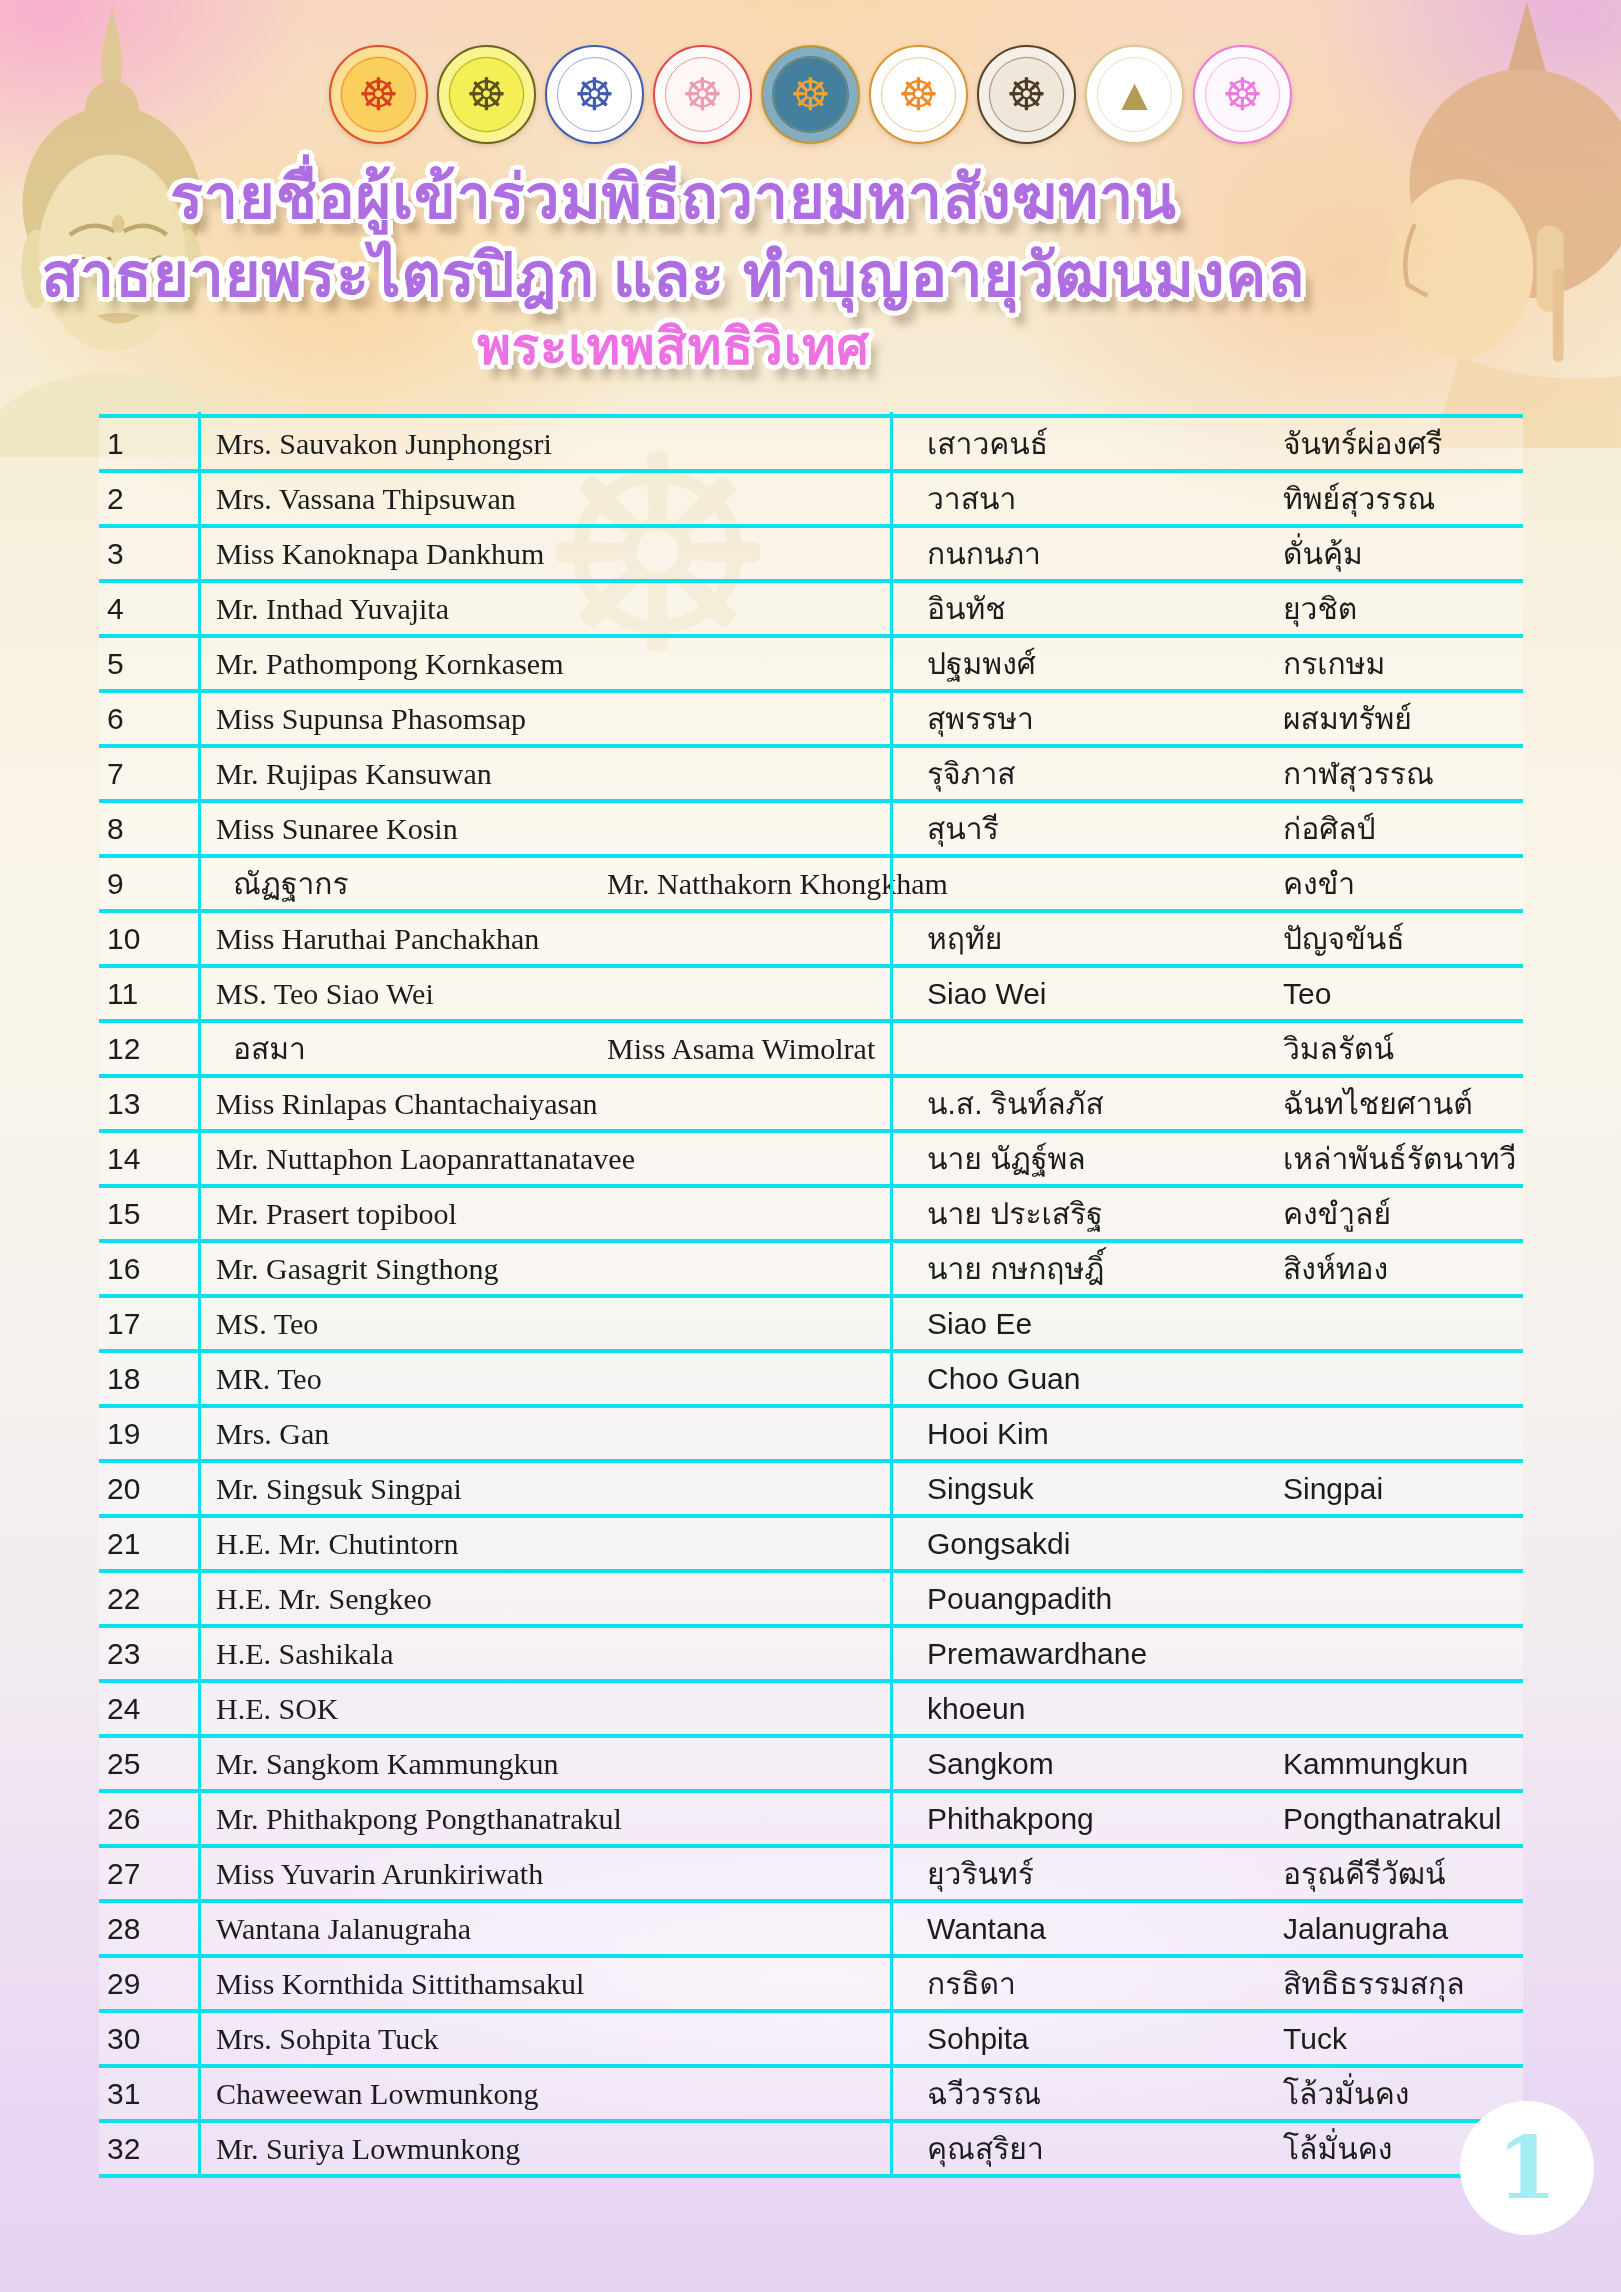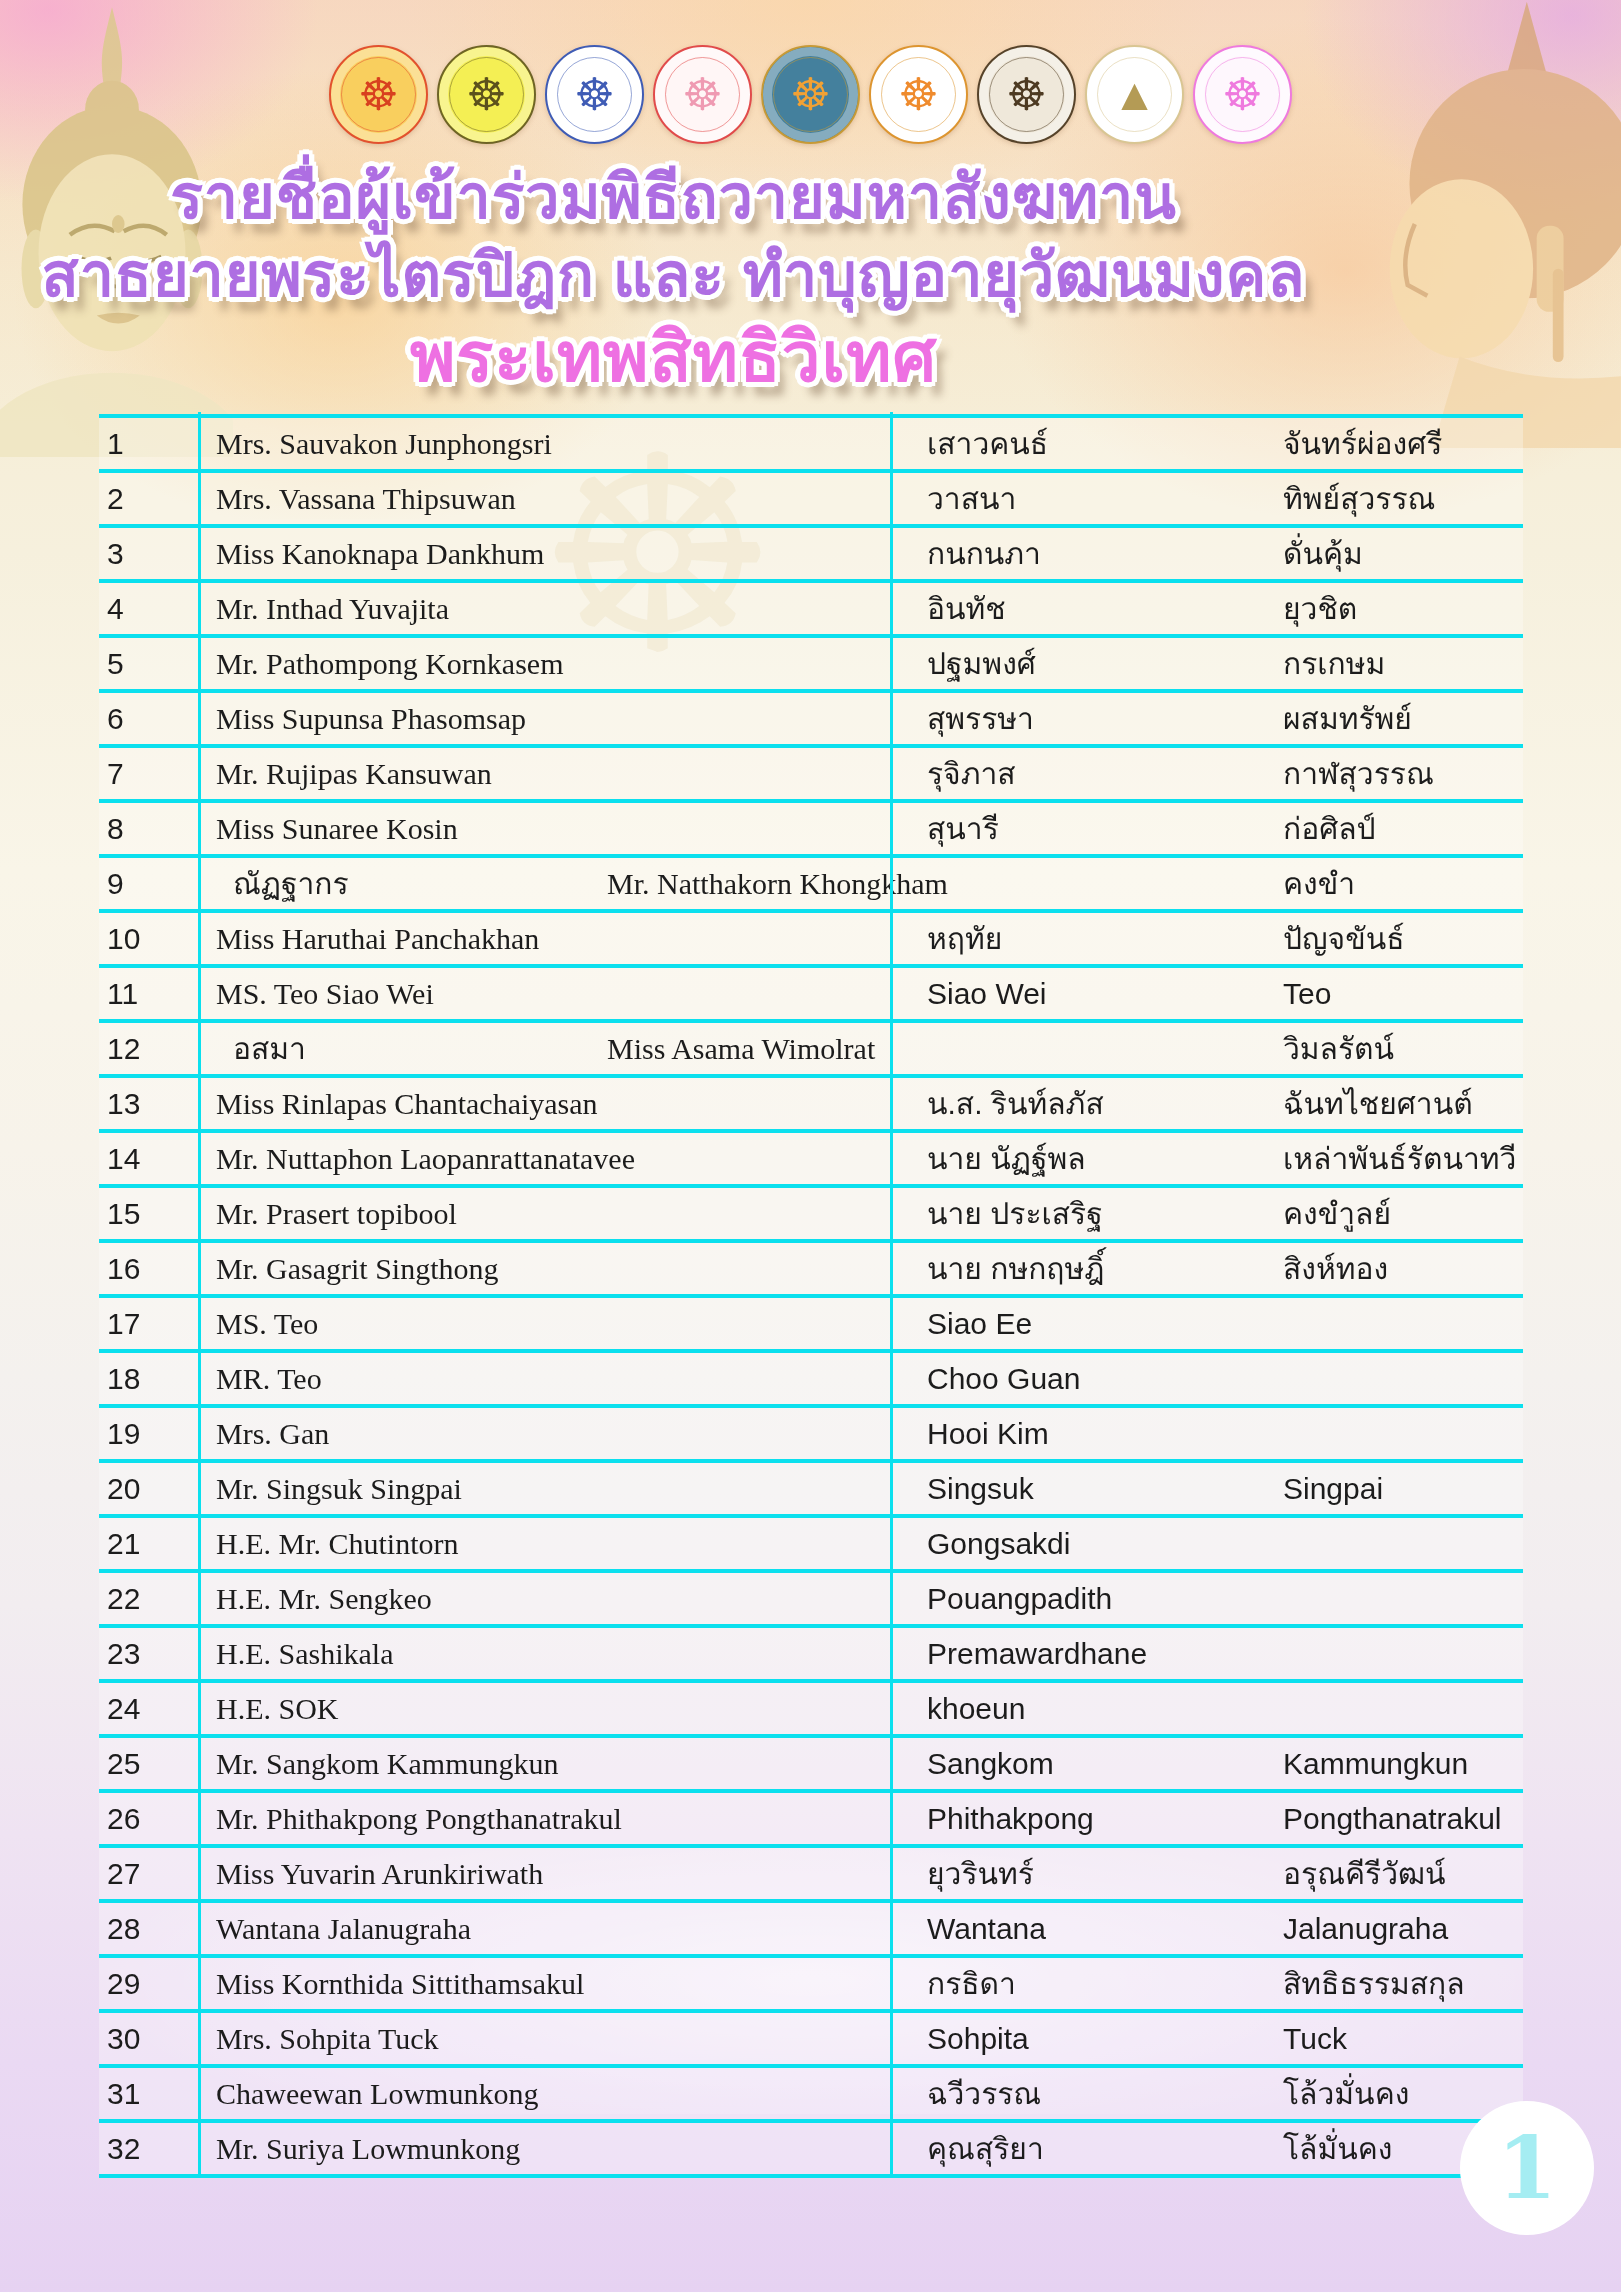--- a/index.html
+++ b/index.html
@@ -53,21 +53,21 @@
   
   .title-block { position:absolute; top:158px; left:0; width:1347px; text-align:center; }
   .title-line {
     font-weight:bold; line-height:1.28; letter-spacing:0.9px;
     text-shadow:
       -5.4px 0 0 #fff, 5.4px 0 0 #fff, 0 -5.4px 0 #fff, 0 5.4px 0 #fff,
       -3.6px -3.6px 0 #fff, 3.6px -3.6px 0 #fff, -3.6px 3.6px 0 #fff, 3.6px 3.6px 0 #fff,
       9px 12.5px 9px rgba(110,85,60,.45);
   }
   .t1, .t2 { font-size:61px; color:var(--title-purple); }
-  .t3 { font-size:69px; color:var(--title-pink); }
+  .t3 { font-size:51px; color:var(--title-pink); }
 
   
   .att-table {
     position:absolute; left:99px; top:414px; width:1424px; height:1758px;
     border-top:4.5px solid var(--accent-cyan);
     background:rgba(255,255,255,.30);
   }
   .vline { position:absolute; top:-6.3px; bottom:0; width:2.7px; background:var(--accent-cyan); }
   .vline.v1 { left:99px; }
   .vline.v2 { left:791px; }

